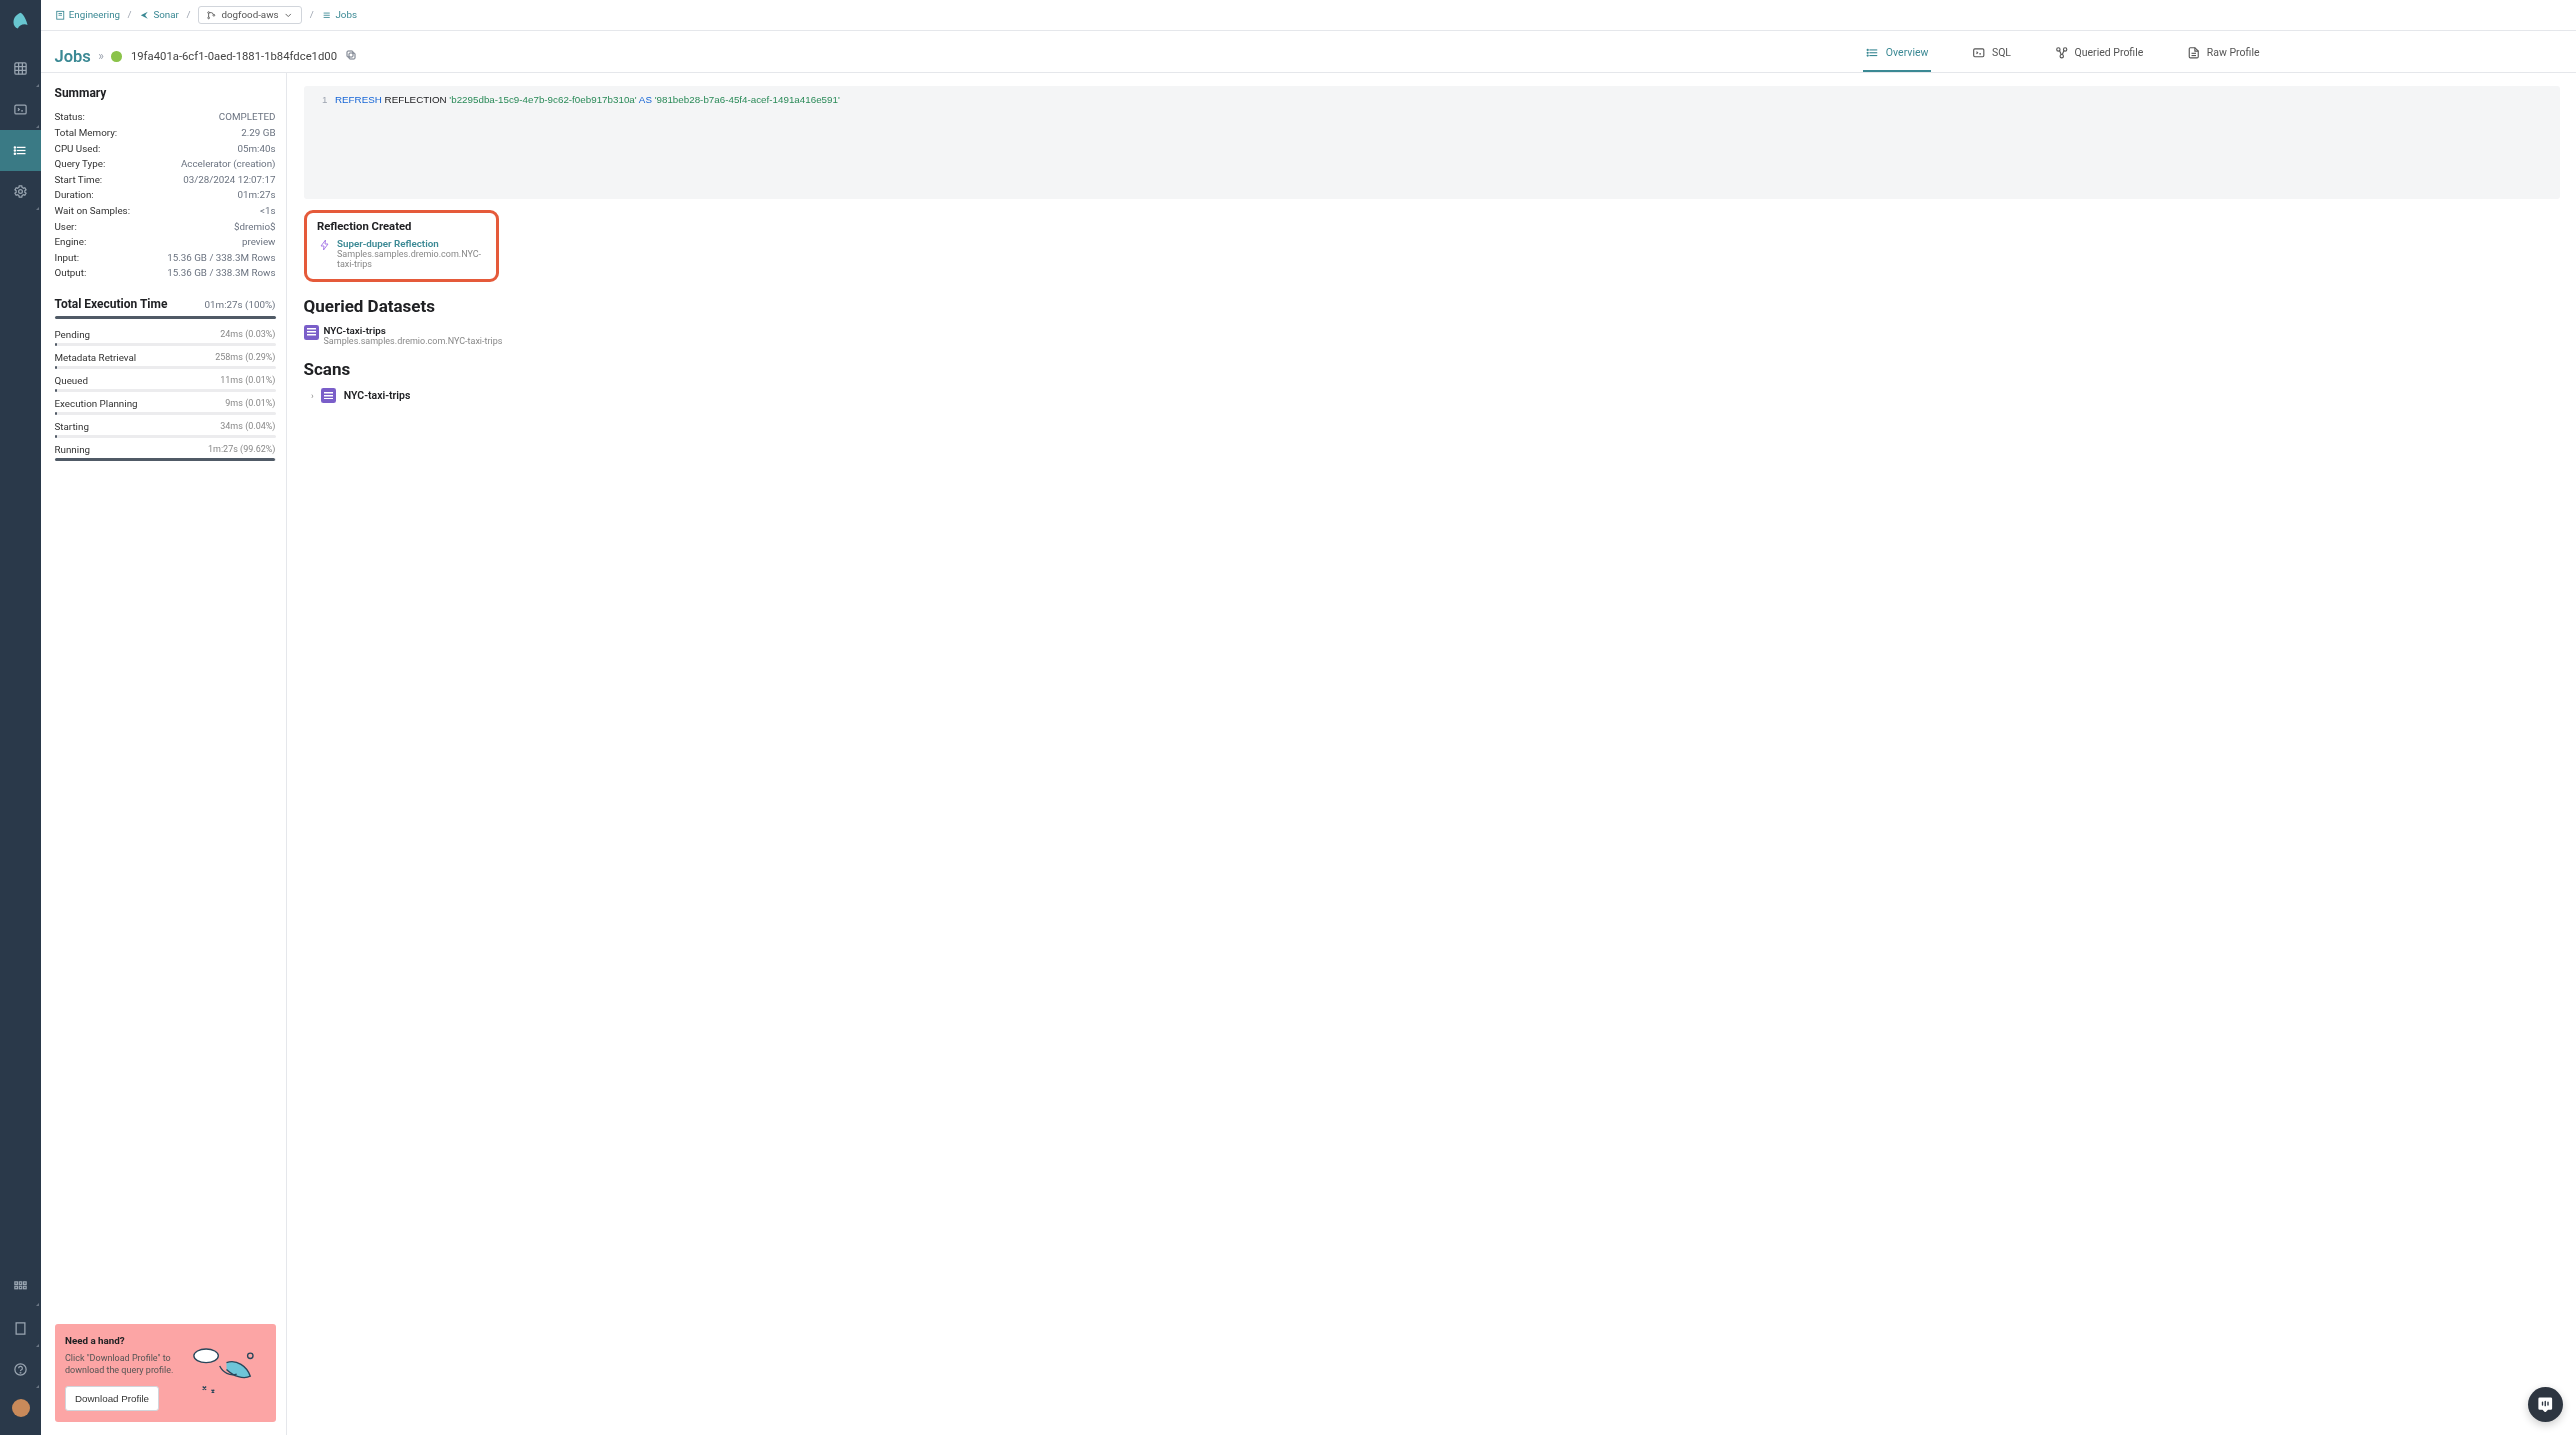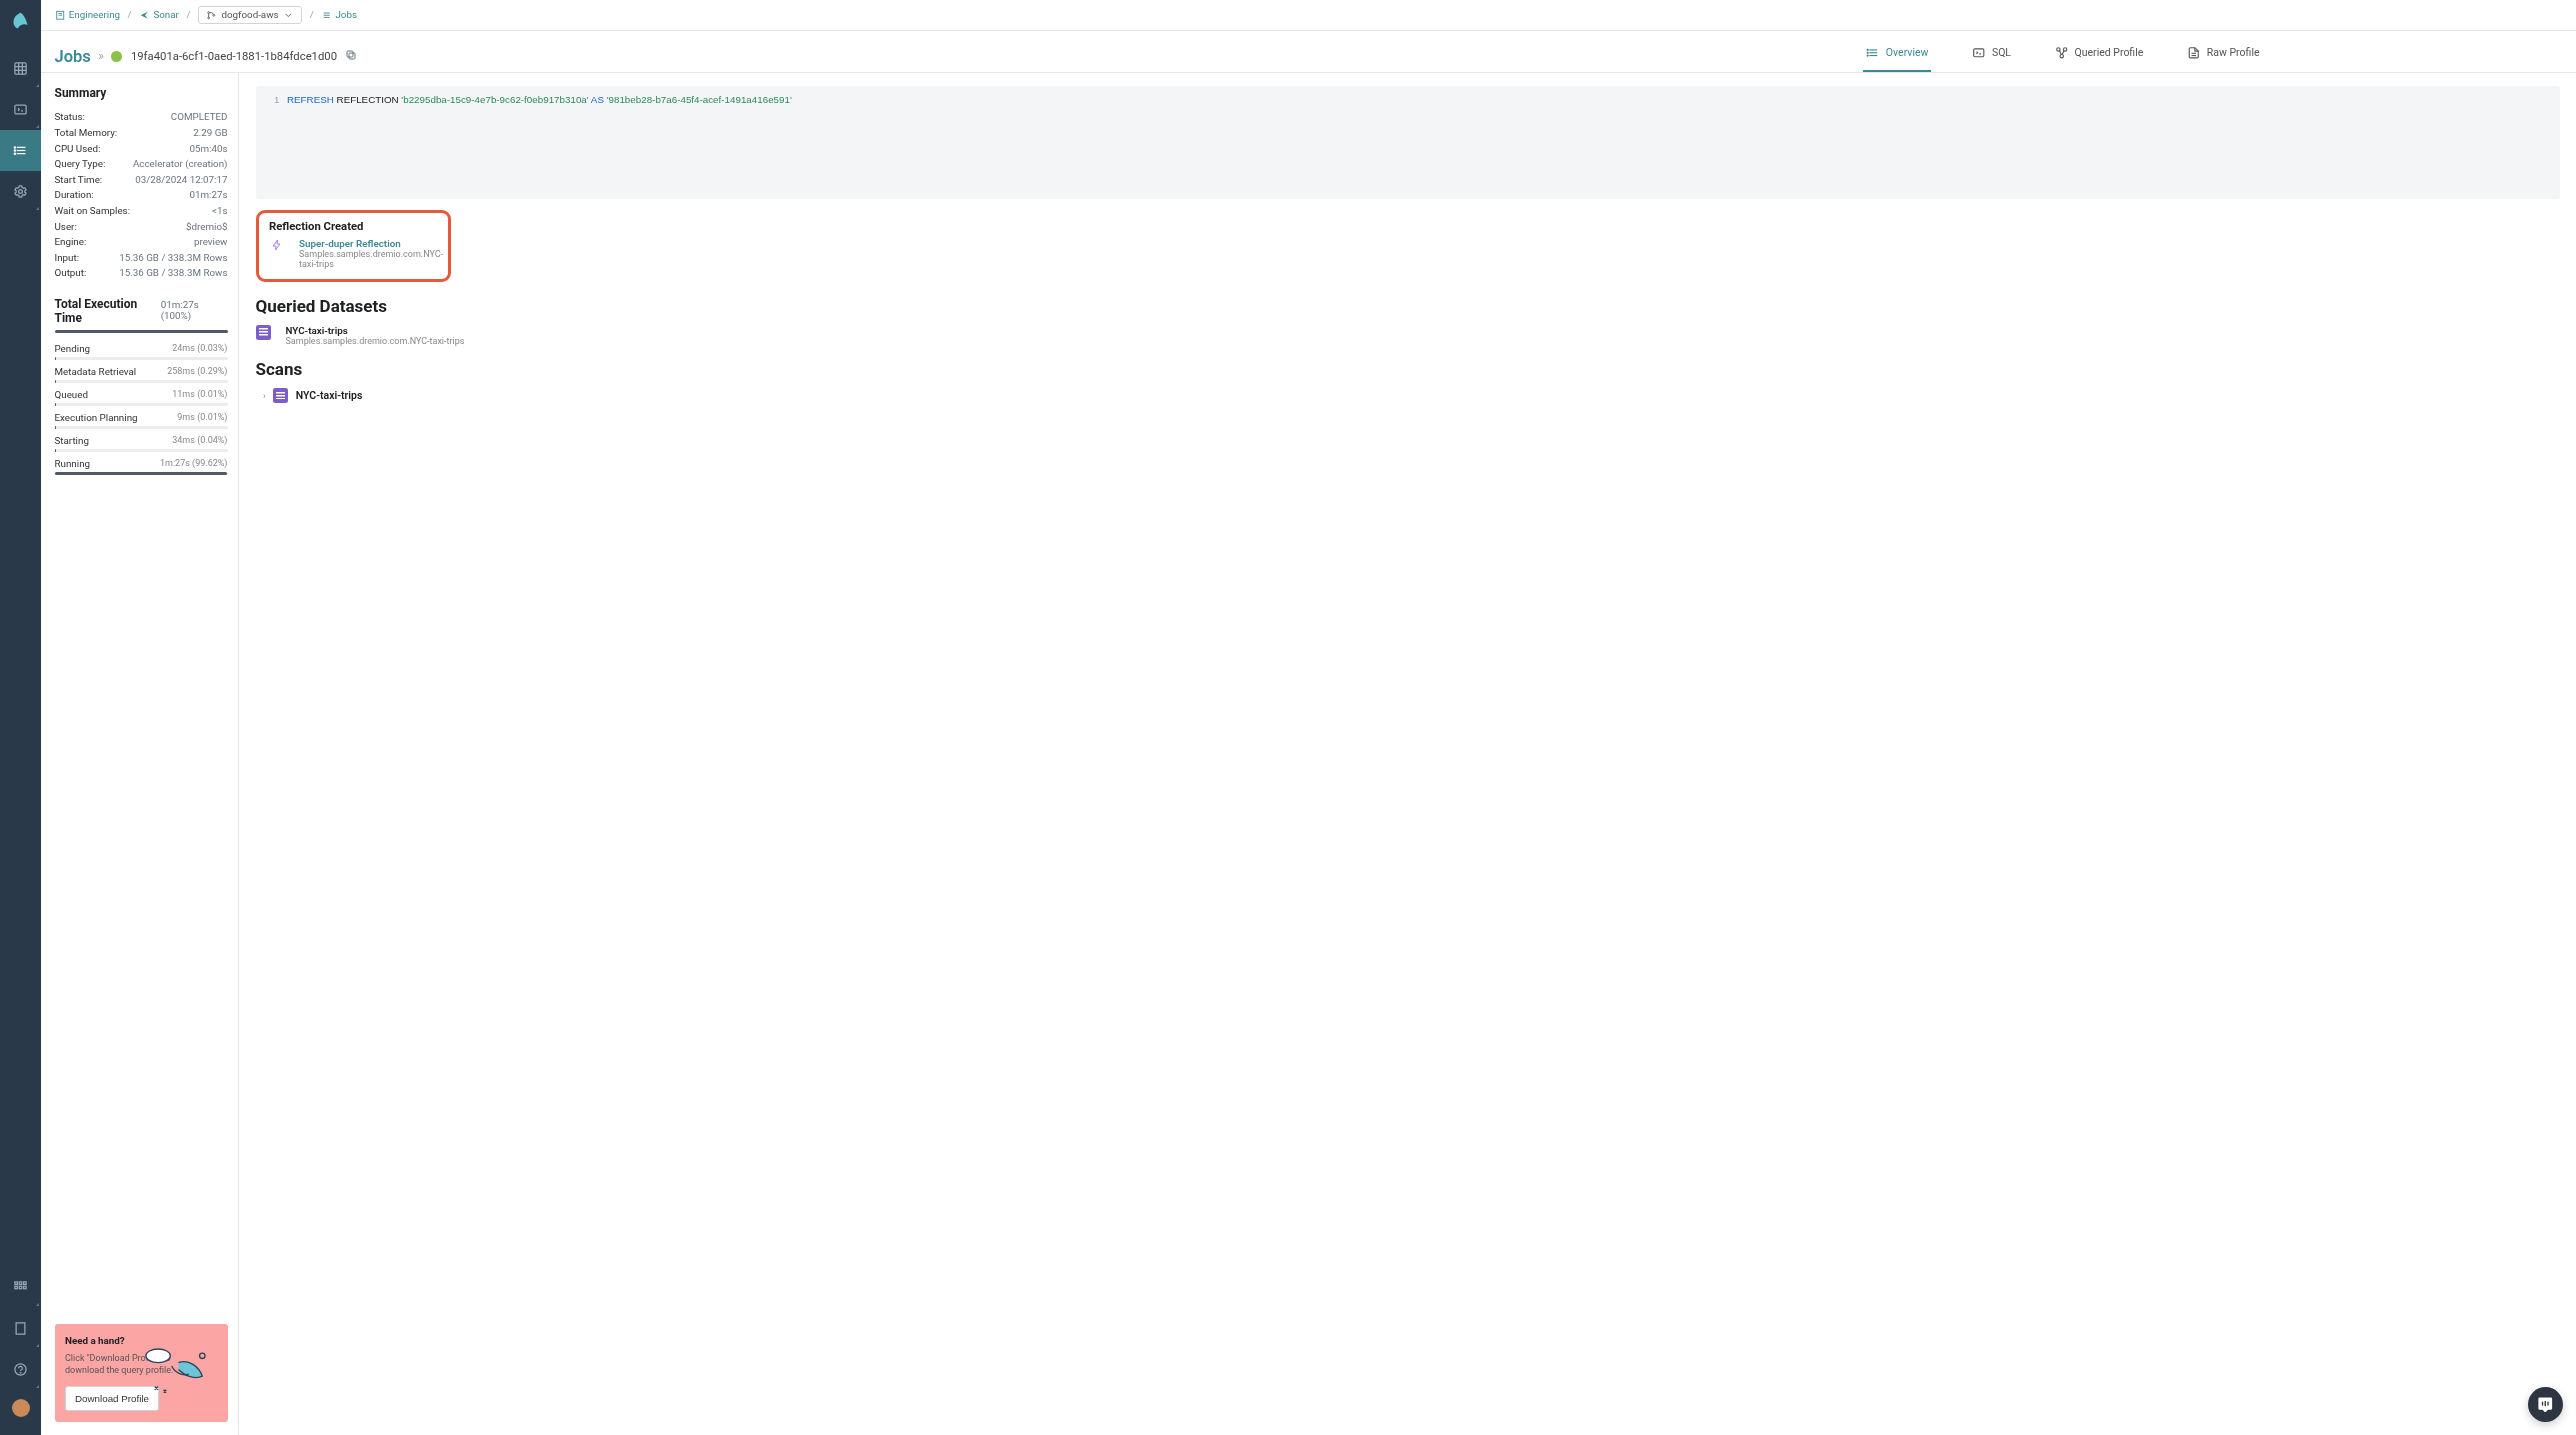--- a/index.html
+++ b/index.html
@@ -37,21 +37,21 @@
   .copy-btn svg{width:12px;height:12px;}
 
   
   .tabs { display:flex; gap:38px; margin-left:auto; margin-right:300px; align-items:flex-end; height:100%;}
   .tab { display:flex; align-items:center; gap:6px; padding:0 3px 10.5px 3px; color:#555; cursor:pointer; font-size:10.5px; border-bottom:2.3px solid transparent; }
   .tab.active { color:#3b8994; border-bottom-color:#3b8994; }
   .tab svg { width:13.5px; height:13.5px; }
 
   
   .content { display:flex; flex:1; min-height:0; }
-  .left-panel { width:198px; border-right:0.8px solid #e5e7eb; padding:13.5px 10.5px 13.5px 13.5px; overflow:auto; display:flex; flex-direction:column;justify-content:space-between;}
+  .left-panel { width:246px; border-right:0.8px solid #e5e7eb; padding:13.5px 10.5px 13.5px 13.5px; overflow:auto; display:flex; flex-direction:column;justify-content:space-between;}
   .right-panel { flex:1; padding:13.5px 16.5px; overflow:auto; position:relative;}
 
   .section-title { font-size:12px; font-weight:700; margin-bottom:9px; color:#202124; }
   .summary-row { display:flex; justify-content:space-between; padding:2.3px 0; font-size:9.8px; }
   .summary-row .label { color:#333; }
   .summary-row .value { color:#6b7380; }
 
   .tet-header { display:flex; justify-content:space-between; align-items:baseline; margin-top:16.5px; margin-bottom:4.5px;}
   .tet-header .section-title{margin-bottom:0;}
   .tet-header .tet-total { color:#6b7380; font-size:9.8px; }
@@ -72,21 +72,21 @@
 
   .sql-head { display:flex; align-items:center; gap:7.5px; margin-bottom:6px;}
   .sql-box { background:#f4f5f6; border-radius:3px; padding:7.5px 10.5px; min-height:113px; font-family: Liberation Sans, sans-serif; font-size:9.8px; position:relative;}
   .sql-box .ln { color:#9ca3af; display:inline-block; width:13.5px; user-select:none; text-align:right; margin-right:7.5px;}
   .sql-box .kw { color:#1766d6; }
   .sql-box .str { color:#2a8a58; }
 
   .reflection-card { border:3px solid #e55a3a; border-radius:9px; padding:7.5px 10.5px 10.5px 10.5px; margin-top:10.5px; max-width:195px;}
   .sub-section { margin-top:13.5px; }
   .sub-section .section-title{font-size:17px;}
-  .dataset-row { display:flex; gap:15px; align-items:flex-start; margin-top:4.5px;}
+  .dataset-row { display:flex; gap:5px; align-items:flex-start; margin-top:4.5px;}
   .dataset-row .ds-icon { width:15px; height:15px; flex-shrink:0; display:flex; align-items:center; justify-content:center; }
   .dataset-row .ds-name { font-weight:600; font-size:9.8px; }
   .dataset-row .ds-name.link { color:#3b8994; font-weight:600;}
   .dataset-row .ds-path { color:#888; font-size:9px; }
 
   .scan-row { display:flex; align-items:center; gap:7.5px; margin-top:6px; margin-left:7.5px;}
   .scan-row .chev { color:#888; font-size:9px; cursor:pointer;}
   .scan-row .scan-name { font-weight:600; font-size:10.5px;}
 
   .theme-toggle { position:absolute; top:15px; right:16.5px; cursor:pointer; color:#555;}

